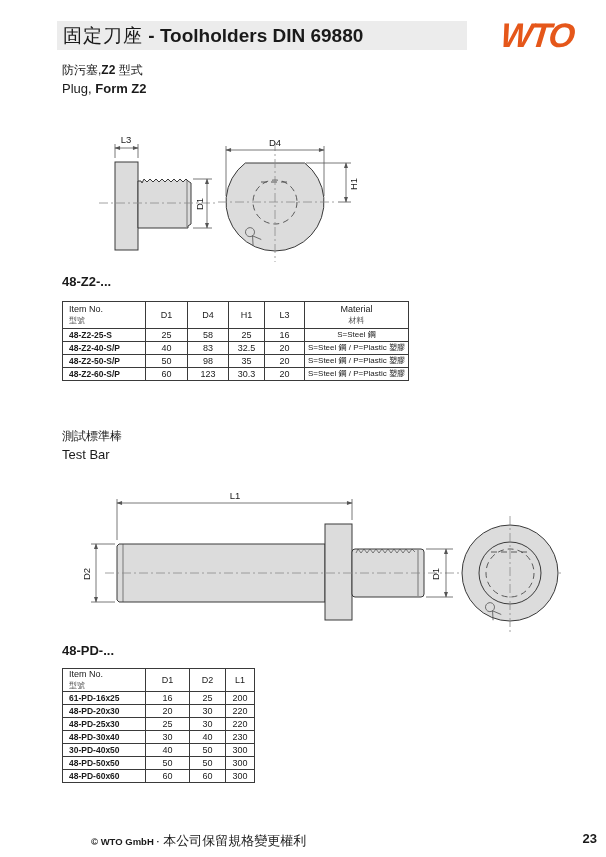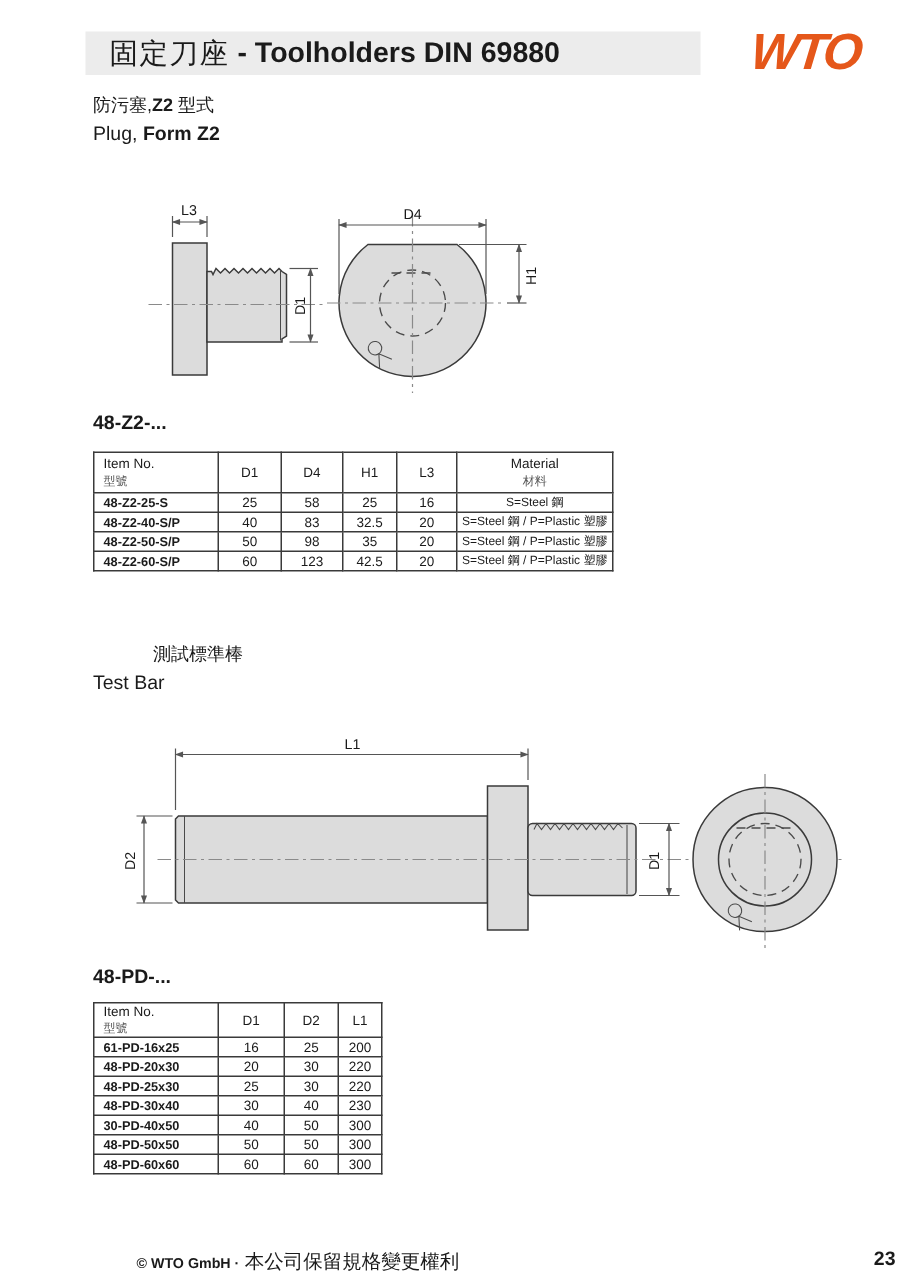--- a/index.html
+++ b/index.html
@@ -2,35 +2,35 @@
 <html><head>
 <meta charset="utf-8">
 <style>
   * { margin:0; padding:0; box-sizing:border-box; }
   html,body { background:#fff; }
   body { font-family:"Liberation Sans", sans-serif; color:#1a1a1a; }
   .page { position:relative; width:606px; height:857px; background:#fff; overflow:hidden; }
 
   
   .title-bar { position:absolute; left:57px; top:21px; width:410px; height:29px;
-               background:#ececec; display:flex; align-items:center; padding-left:16px; }
+               background:#ececec; display:flex; align-items:center; padding-left:6px; }
   .title-bar .t-cjk { font-size:19px; font-weight:400; letter-spacing:1px; }
   .title-bar .t-en  { font-size:19px; font-weight:700; white-space:pre; }
   .logo { position:absolute; left:474px; top:19px; width:126px; height:32px;
           font-size:34px; font-weight:900; font-style:italic; letter-spacing:-2px;
           color:#E5571A; transform:skewX(-6deg); line-height:32px; text-align:center; }
 
   
   .sub { position:absolute; left:62px; top:62px; }
   .sub .l1 { font-size:12px; }
   .sub .l2 { font-size:13px; margin-top:2px; }
   .bold { font-weight:700; }
 
   .testbar { position:absolute; left:62px; top:428px; }
-  .testbar .l1 { font-size:12px;margin-left:40px; }
+  .testbar .l1 { font-size:12px; }
   .testbar .l2 { font-size:13px; margin-top:2px; }
 
   
   .sec-heading { position:absolute; left:62px; font-size:13px; font-weight:700; }
 
   
   table.spec { position:absolute; left:62px; border-collapse:collapse; table-layout:fixed;
                background:#fff;padding-left:46px; }
   table.spec th, table.spec td { border:1px solid #3a3a3a; font-size:9px; text-align:center;
                padding:0 2px; white-space:nowrap; font-weight:400; }
@@ -172,21 +172,21 @@
           <td>50</td>
           <td>98</td>
           <td>35</td>
           <td>20</td>
           <td>S=Steel 鋼 / P=Plastic 塑膠</td>
         </tr>
         <tr>
           <td>48-Z2-60-S/P</td>
           <td>60</td>
           <td>123</td>
-          <td>42.5</td>
+          <td>30.3</td>
           <td>20</td>
           <td>S=Steel 鋼 / P=Plastic 塑膠</td>
         </tr>
       </tbody>
   </table>
 
   <div class="testbar">
     <div class="l1">測試標準棒</div>
     <div class="l2">Test Bar</div>
   </div>

